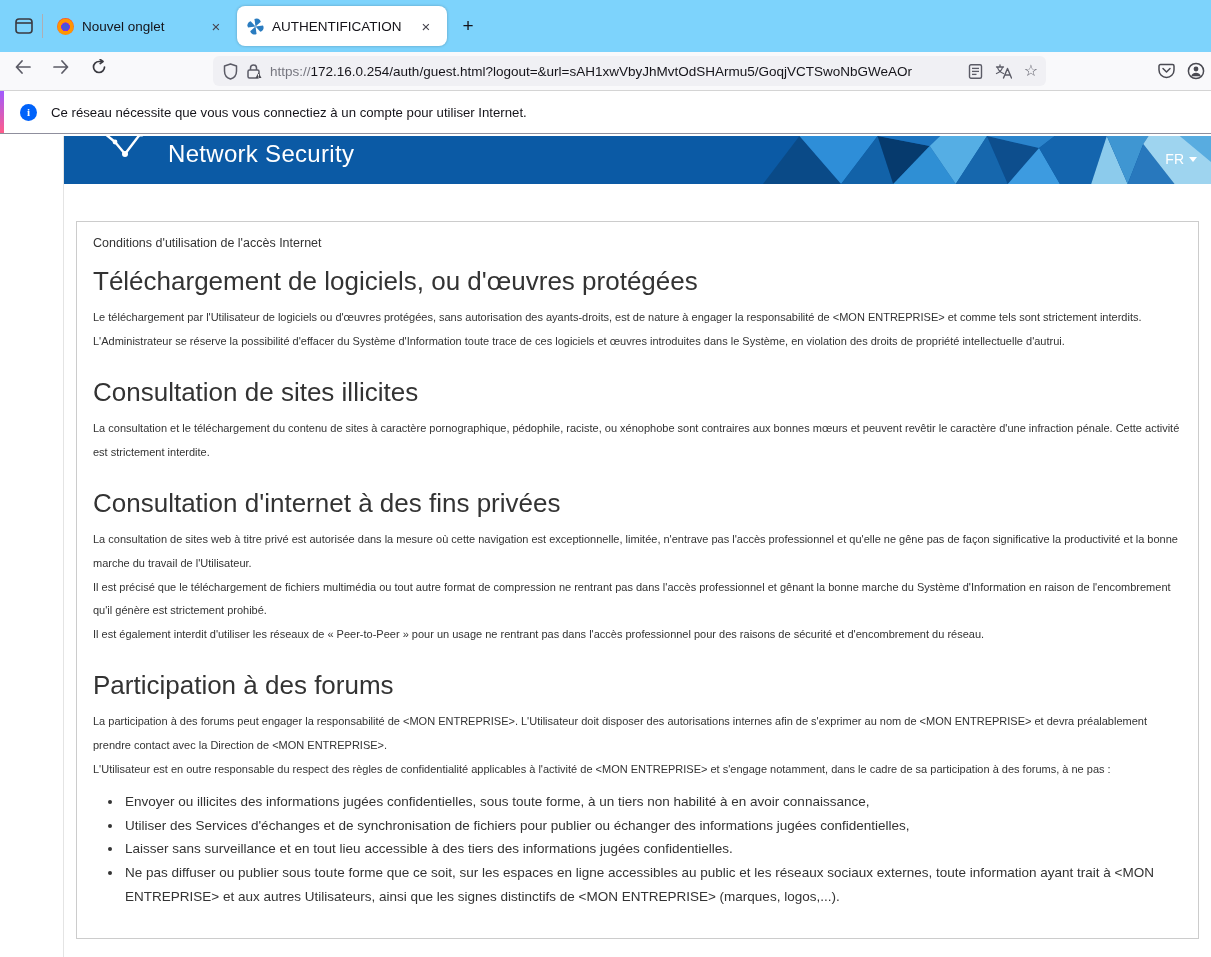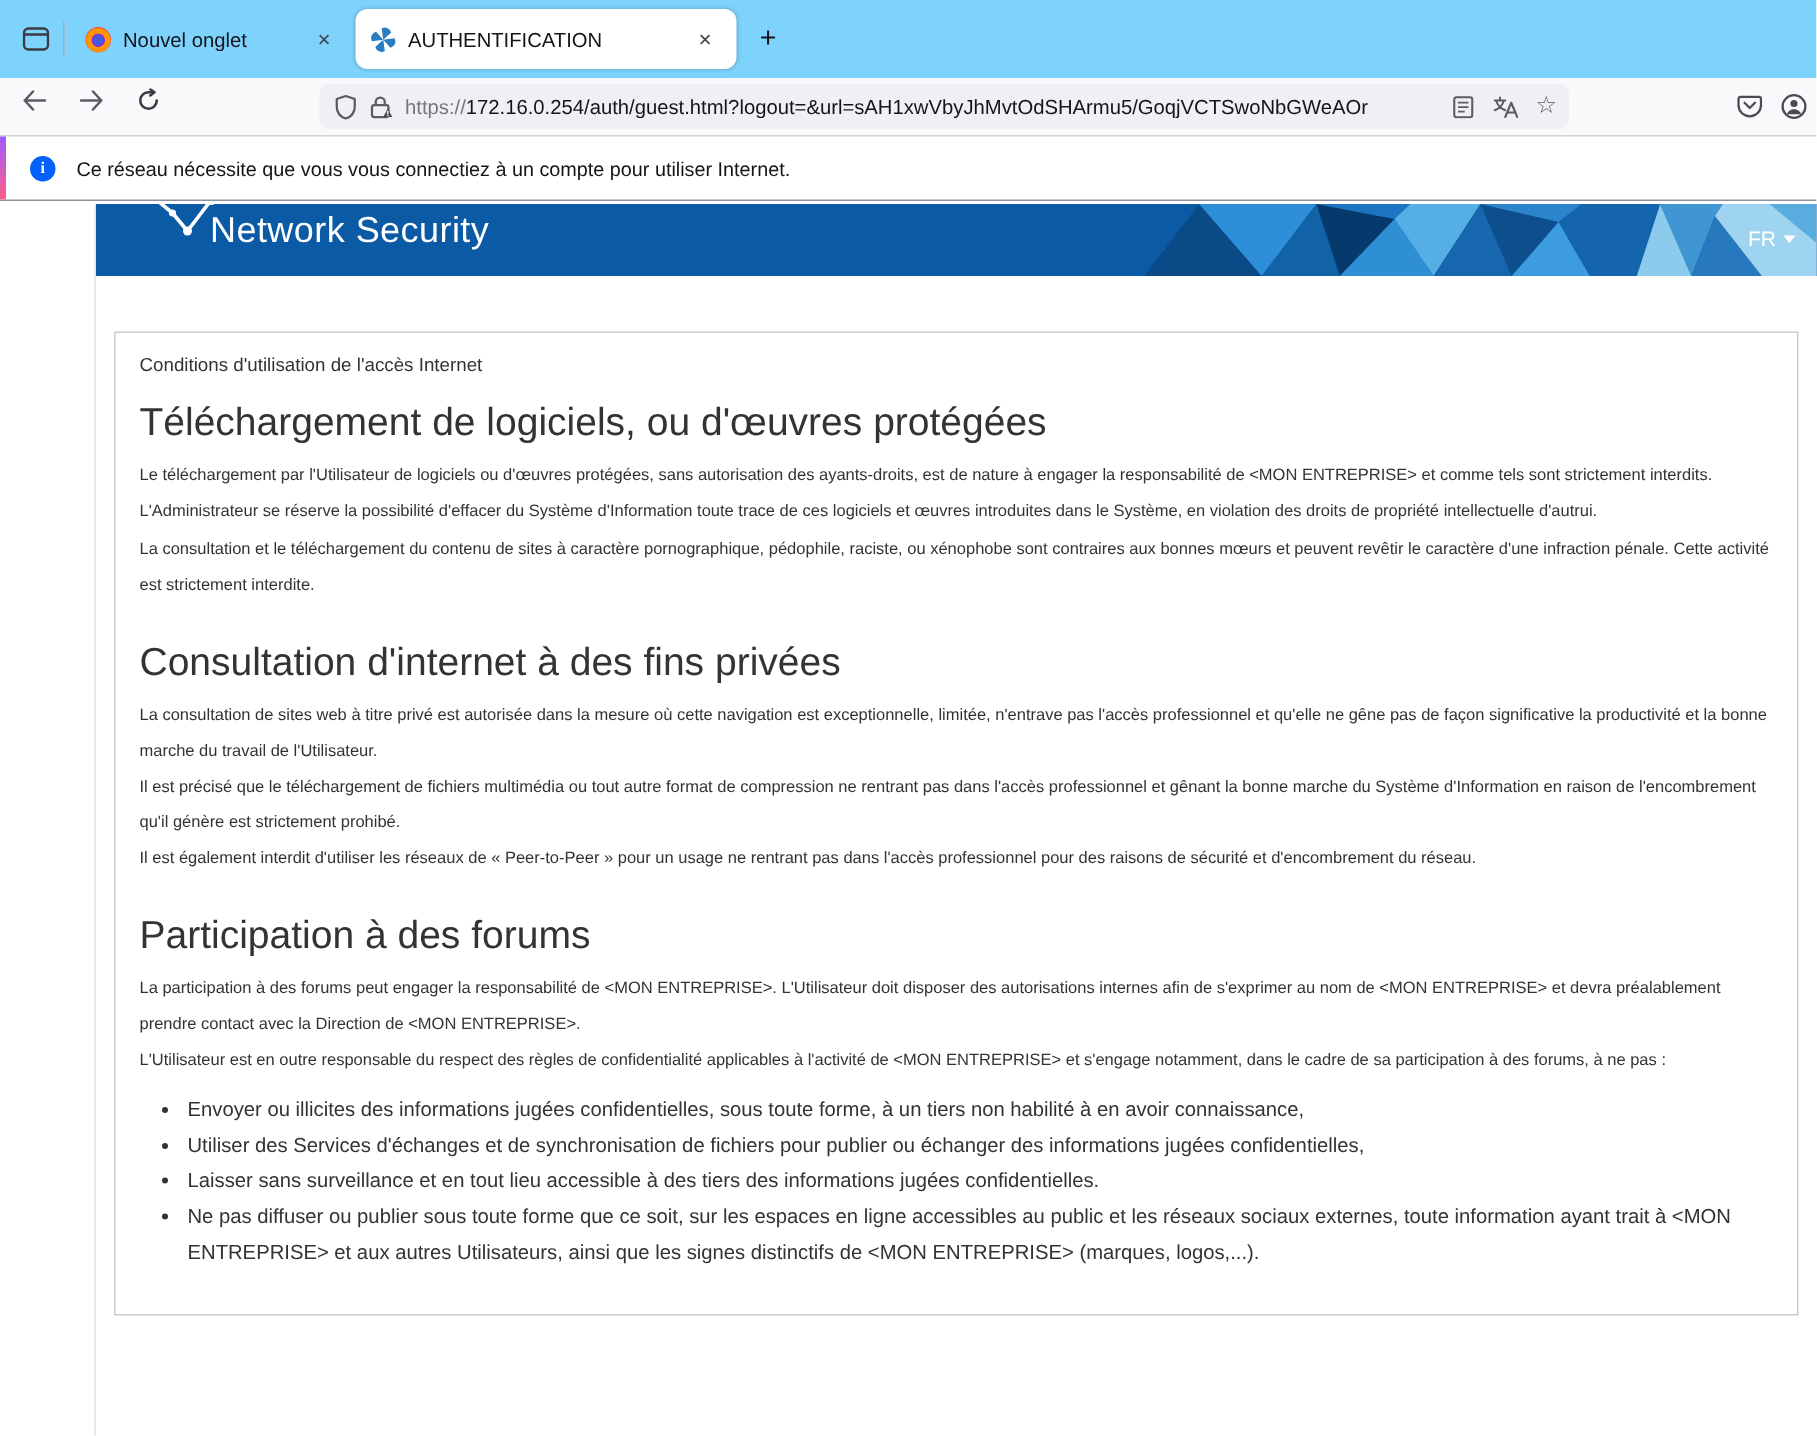--- a/index.html
+++ b/index.html
@@ -5,21 +5,21 @@
   * { box-sizing: border-box; margin: 0; padding: 0; }
   html,body { width:1211px; height:957px; overflow:hidden; background:#fff;
     font-family:"Liberation Sans", sans-serif; }
 
   
   .tabbar { height:52px; background:#7dd3fc; display:flex; align-items:center; position:relative; }
   .ffview-btn { width:32px; height:32px; margin-left:8px; border-radius:4px; display:flex; align-items:center; justify-content:center; }
   .tab-sep { width:1px; height:24px; background:#aeaeb4; margin:0 4px 0 2px; }
   .tab { height:40px; display:flex; align-items:center; padding:0 10px; border-radius:8px; min-width:0; }
   .tab.inactive { width:190px; }
-  .tab.active { width:254px; background:#fff; box-shadow:0 0 3px rgba(0,0,0,.25); }
+  .tab.active { width:210px; background:#fff; box-shadow:0 0 3px rgba(0,0,0,.25); }
   .tab .favicon { width:17px; height:17px; flex:0 0 17px; margin-right:8px; }
   .tab .tab-label { flex:1; font-size:13.5px; color:#15141a; white-space:nowrap; overflow:hidden; }
   .tab .tab-close { width:22px; height:22px; border-radius:4px; display:flex; align-items:center; justify-content:center;
     font-size:15px; color:#45434d; }
   .newtab-btn { width:30px; height:30px; margin-left:6px; border-radius:4px; display:flex; align-items:center; justify-content:center;
     font-size:19px; color:#15141a; }
   .ff-logo { width:17px; height:17px; border-radius:50%;
     background:radial-gradient(circle at 50% 52%, #4558d8 0 26%, #8a2be2 30% 34%, #ff9500 38% 62%, #ff3b30 72%, #ffcf00 96%); }
   .sw-logo { width:17px; height:17px; }
 
@@ -43,21 +43,21 @@
   .info-icon { width:17px; height:17px; border-radius:50%; background:#0062fa; color:#fff; font-size:11px; font-weight:bold;
     font-family:"Liberation Serif", serif; display:flex; align-items:center; justify-content:center; margin:0 14px 0 20px; }
   .notif-text { font-size:13.2px; color:#15141a; }
 
   
   .page { position:absolute; left:0; top:134px; right:0; bottom:0; background:#fff; }
   .portal { position:absolute; left:63px; top:2px; right:0; bottom:0; border-left:1px solid #e4e4e4; }
 
   .portal-header { height:48px; background:#0b5aa5; position:relative; overflow:hidden; }
   .net-logo { position:absolute; left:36px; top:-9px; }
-  .brand { position:absolute; left:76px; top:4px; color:#fff; font-size:24px; font-weight:400; letter-spacing:.3px;text-align:right; }
+  .brand { position:absolute; left:104px; top:4px; color:#fff; font-size:24px; font-weight:400; letter-spacing:.3px;text-align:right; }
   .poly { position:absolute; right:0; top:0; height:48px; width:448px; }
   .lang-select { position:absolute; right:14px; top:15px; color:#fff; font-size:14px; display:flex; align-items:center; gap:5px; z-index:2; }
   .caret-down { width:0; height:0; border-left:4px solid transparent; border-right:4px solid transparent; border-top:5px solid #fff; }
 
   .terms-box { margin:37px 12px 0 12px; border:1px solid #ccc; padding:14px 16px 28px 16px; }
   .terms-title { font-size:12.5px; color:#333; }
   h1.sec { font-size:26px; font-weight:400; color:#333; margin:24px 0 9px 0; }
   h1.sec.first { margin-top:16px; }
   .pline { font-size:11px; line-height:23.6px; color:#333; }
   .pblock { margin-bottom:2px; }
@@ -220,20 +220,21 @@
     </div>
 
     <div class="terms-box">
       <div class="terms-title">Conditions d'utilisation de l'accès Internet</div>
 
       <h1 class="sec first">Téléchargement de logiciels, ou d'œuvres protégées</h1>
       <div class="pblock">
         <div class="pline">Le téléchargement par l'Utilisateur de logiciels ou d'œuvres protégées, sans autorisation des ayants-droits, est de nature à engager la responsabilité de &lt;MON ENTREPRISE&gt; et comme tels sont strictement interdits. L'Administrateur se réserve la possibilité d'effacer du Système d'Information toute trace de ces logiciels et œuvres introduites dans le Système, en violation des droits de propriété intellectuelle d'autrui.</div>
       </div>
 
+      <h1 class="sec">Consultation de sites illicites</h1>
       <div class="pblock">
         <div class="pline">La consultation et le téléchargement du contenu de sites à caractère pornographique, pédophile, raciste, ou xénophobe sont contraires aux bonnes mœurs et peuvent revêtir le caractère d'une infraction pénale. Cette activité est strictement interdite.</div>
       </div>
 
       <h1 class="sec">Consultation d'internet à des fins privées</h1>
       <div class="pblock">
         <div class="pline">La consultation de sites web à titre privé est autorisée dans la mesure où cette navigation est exceptionnelle, limitée, n'entrave pas l'accès professionnel et qu'elle ne gêne pas de façon significative la productivité et la bonne marche du travail de l'Utilisateur.</div>
         <div class="pline">Il est précisé que le téléchargement de fichiers multimédia ou tout autre format de compression ne rentrant pas dans l'accès professionnel et gênant la bonne marche du Système d'Information en raison de l'encombrement qu'il génère est strictement prohibé.</div>
         <div class="pline">Il est également interdit d'utiliser les réseaux de « Peer-to-Peer » pour un usage ne rentrant pas dans l'accès professionnel pour des raisons de sécurité et d'encombrement du réseau.</div>
       </div>

